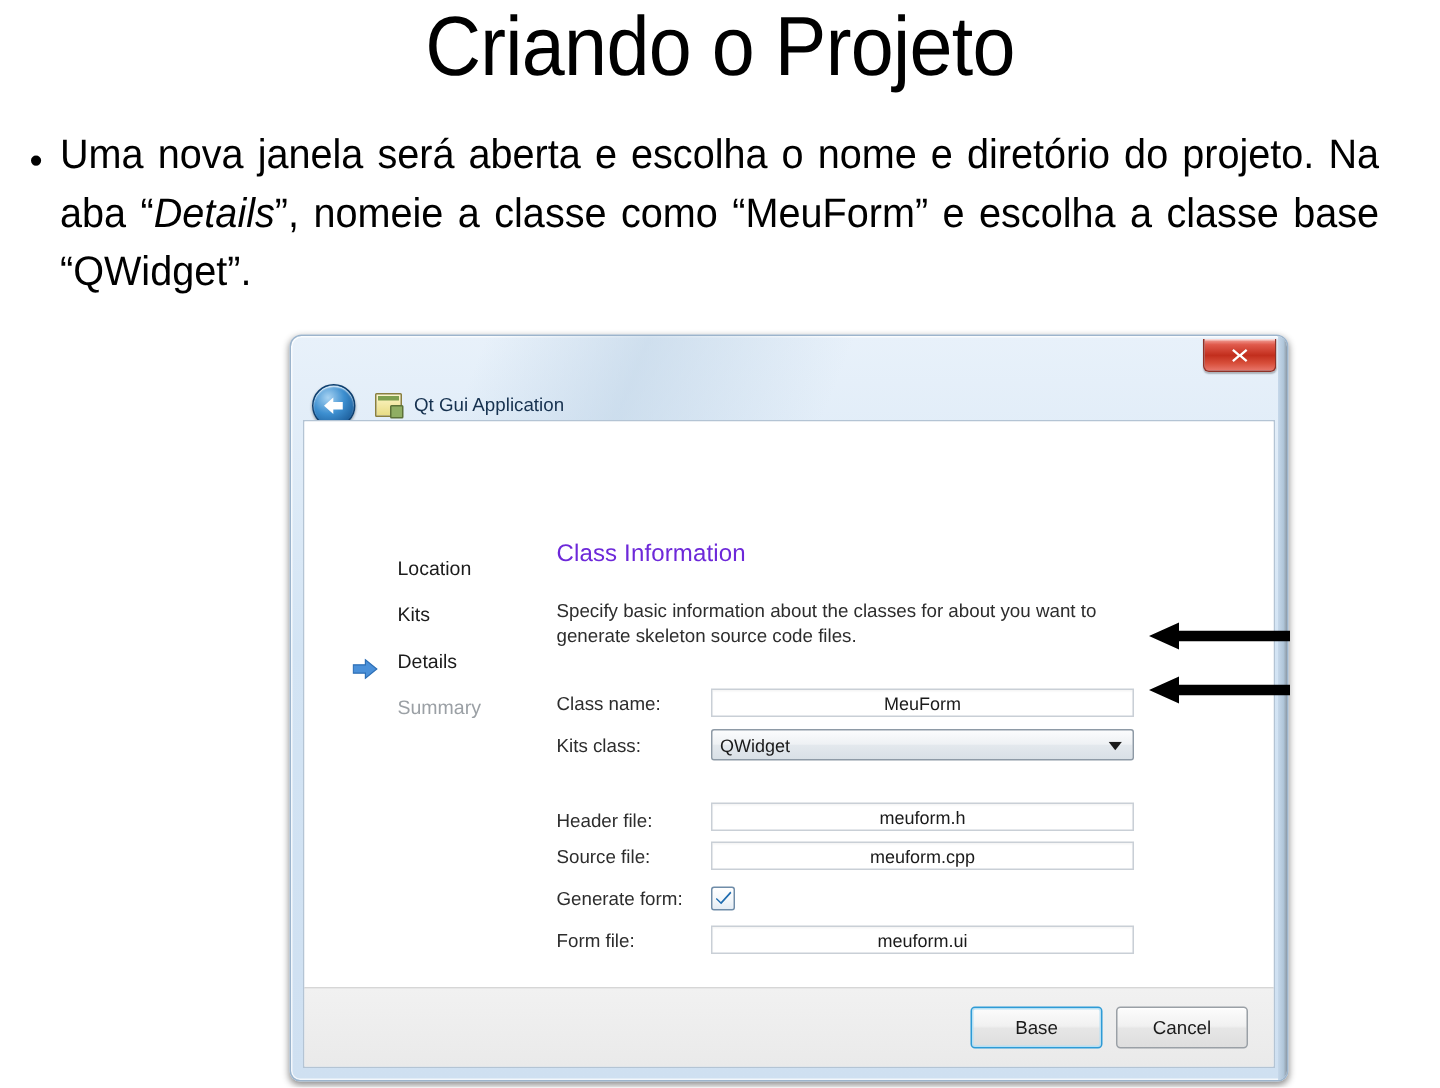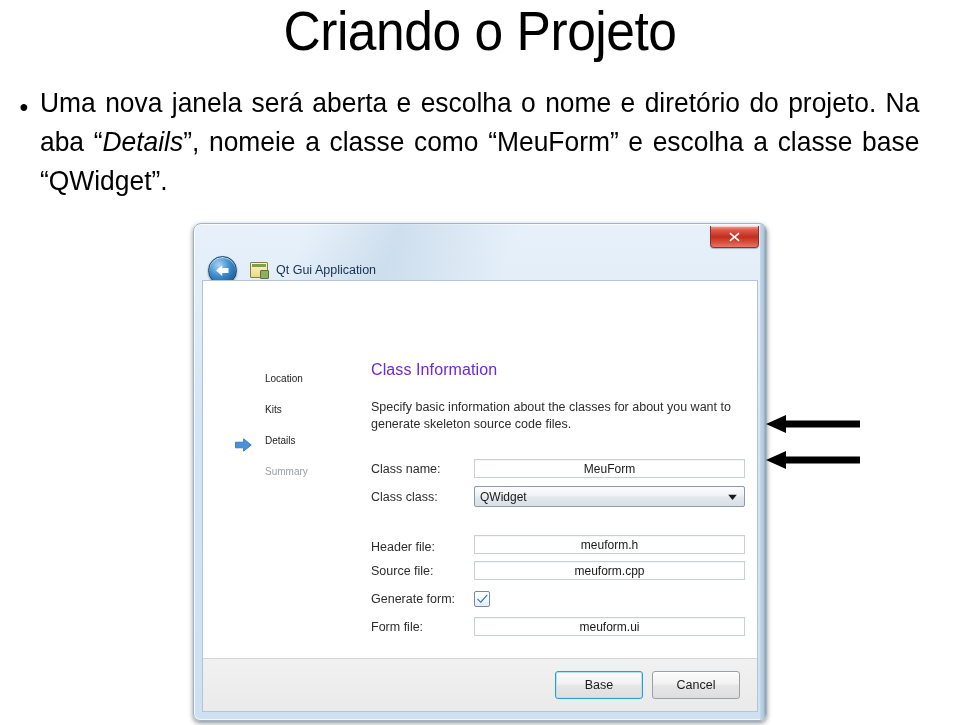--- a/index.html
+++ b/index.html
@@ -55,21 +55,21 @@
     transform-origin: left top;
     word-spacing: 0.5px;
   }
   .bullet-text i { font-style: italic; }
 
   
   .shot {
     position: absolute;
     left: 193px;
     top: 223px;
-    width: 574px;
+    width: 666px;
     height: 498px;
   }
 
   
   .win-frame {
     position: absolute;
     inset: 0;
     border-radius: 8px 8px 7px 7px;
     background:
       linear-gradient(180deg, #e8f1fa 0%, #d3e4f4 42%, #cfe0f1 100%);
@@ -179,21 +179,21 @@
 
   
   .wiz-nav {
     position: absolute;
     left: 48px;
     top: 82px;
     width: 120px;
   }
   .wiz-nav-item {
     position: relative;
-    font-size: 10px;
+    font-size: 13px;
     color: #1b1b1b;
     padding: 0 0 0 14px;
     height: 31px;
     line-height: 31px;
     white-space: nowrap;
   }
   .wiz-nav-item.dim { color: #9ba0a5; }
   .wiz-nav-item .cur-arrow {
     position: absolute;
     left: -16px;
@@ -396,21 +396,21 @@
           <div class="ci-desc">Specify basic information about the classes for about you want to generate skeleton source code files.</div>
 
           <div class="form">
 
             <div class="form-row">
               <div class="f-label">Class name:</div>
               <div class="f-input">MeuForm</div>
             </div>
 
             <div class="form-row">
-              <div class="f-label">Class class:</div>
+              <div class="f-label">Kits class:</div>
               <div class="f-combo">
                 <span>QWidget</span>
                 <span class="combo-arrow">
                   <svg width="9" height="6" viewBox="0 0 9 6" aria-hidden="true">
                     <path d="M0 0 L9 0 L4.5 5.6 Z" fill="#1b1b1b"></path>
                   </svg>
                 </span>
               </div>
             </div>
 

